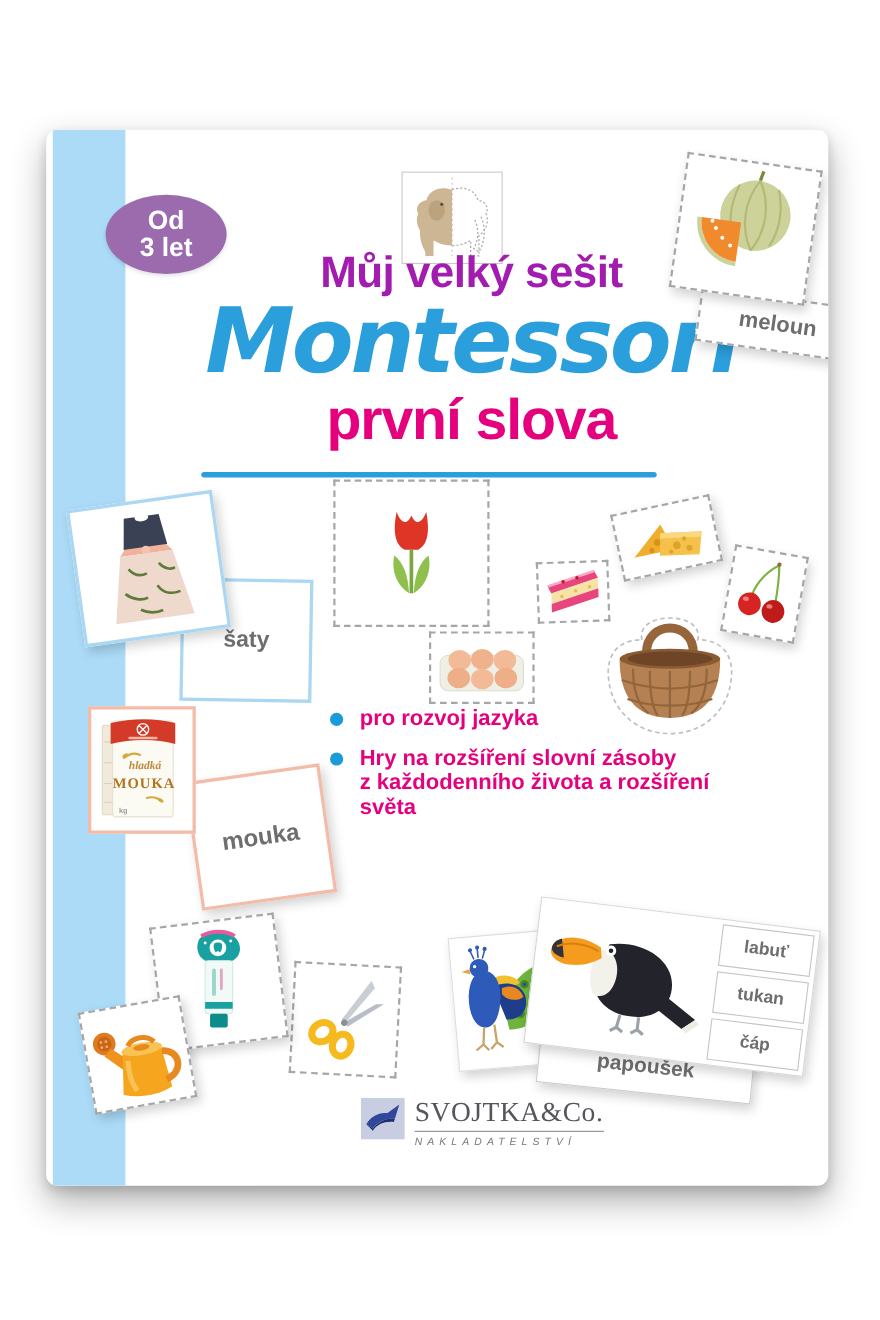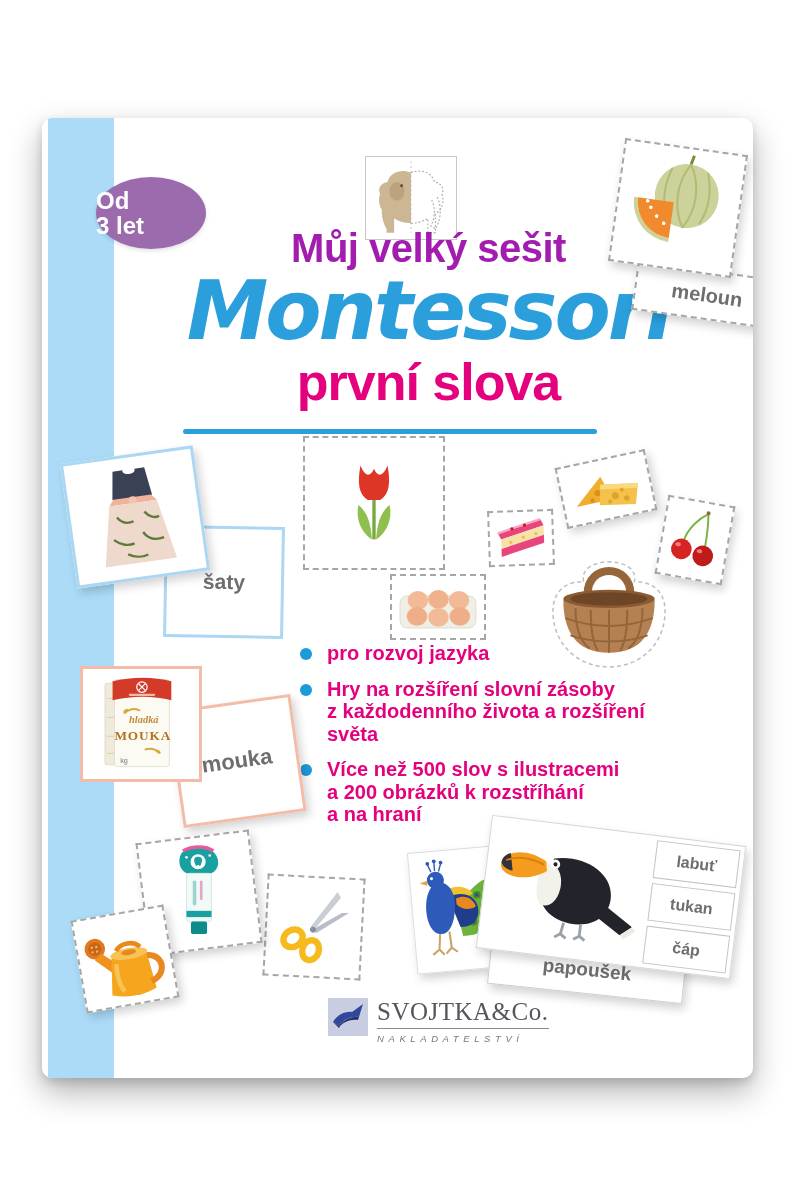--- a/index.html
+++ b/index.html
@@ -11,21 +11,21 @@
   .abs{position:absolute;}
   .card{position:absolute;background:#fff;box-sizing:border-box;}
   .dashed{border:2px dashed #A6A6A6;}
   .blue-border{border:3px solid #ABD7F2;}
   .salmon-border{border:3px solid #F2BCA8;}
   .shadowed{box-shadow:3px 5px 10px rgba(0,0,0,.18);}
   .card svg{display:block;margin:auto;}
   .center-flex{display:flex;align-items:center;justify-content:center;}
 
   .badge{position:absolute;left:54px;top:59px;width:110px;height:72px;background:#9B6BAE;border-radius:50%;
-         display:flex;flex-direction:column;align-items:flex-start;justify-content:center;color:#fff;font-weight:bold;
+         display:flex;flex-direction:column;align-items:center;justify-content:center;color:#fff;font-weight:bold;
          line-height:1.05;font-size:24px;box-shadow:0 2px 4px rgba(0,0,0,.12);}
 
   .title-wrap{position:absolute;left:70px;right:8px;top:108px;text-align:center;}
   .title-top{font-size:40px;font-weight:bold;color:#a21caf;letter-spacing:-0.5px;}
   .title-brand{font-family:"DejaVu Sans",sans-serif;font-style:italic;font-weight:bold;font-size:82px;
                color:#2B9FDC;letter-spacing:-3px;margin-top:-8px;}
   .title-bottom{font-size:52px;font-weight:bold;color:#E5007E;margin-top:-6px;letter-spacing:-1px;text-align:center;}
   .title-rule{position:absolute;left:141px;top:311px;width:414px;height:5px;background:#2B9FDC;border-radius:3px;}
 
   .label-text{font-weight:bold;color:#6E6E6E;}
@@ -208,21 +208,21 @@
               <path d="M47 66 C47 88 50 100 54 106"></path>
         <path d="M65 66 L65 108"></path>
               <path d="M83 66 C83 88 80 100 76 106"></path>
         <path d="M98 64 C98 86 92 98 84 104"></path>
         <path d="M22 74 C50 84 80 84 108 74"></path>
               <path d="M27 91 C50 99 80 99 103 91"></path>
       </g>
     </svg></span>
   </div>
 
-  <div class="card salmon-border center-flex" style="left:38px;top:548px;width:122px;height:116px;z-index:2;">
+  <div class="card salmon-border center-flex" style="left:38px;top:524px;width:98px;height:116px;z-index:2;">
     <span>
     <svg width="114" height="108" viewBox="0 0 120 114">
       <rect x="22" y="14" width="12" height="86" rx="2" fill="#EFEAD9" stroke="#E0D9C2"></rect>
       <line x1="24" y1="30" x2="32" y2="30" stroke="#D9CFB4"></line>
             <line x1="24" y1="50" x2="32" y2="50" stroke="#D9CFB4"></line>
       <line x1="24" y1="70" x2="32" y2="70" stroke="#D9CFB4"></line>
             <line x1="24" y1="88" x2="32" y2="88" stroke="#D9CFB4"></line>
       <rect x="32" y="10" width="58" height="92" rx="3" fill="#FBFAF3" stroke="#E4DFCE"></rect>
       <path d="M30 12 C50 7 74 7 92 12 L92 32 C74 27 50 27 30 32 Z" fill="#D43A28"></path>
       <circle cx="61" cy="18" r="5.5" fill="#D43A28" stroke="#fff" stroke-width="1.3"></circle>
@@ -250,28 +250,20 @@
       </div>
     </div>
     <div class="bullet-item">
       <span class="bullet-dot"></span>
       <div class="bullet-lines">
         <div>Hry na rozšíření slovní zásoby</div>
         <div>z každodenního života a rozšíření</div>
         <div>světa</div>
       </div>
     </div>
-    <div class="bullet-item">
-      <span class="bullet-dot"></span>
-      <div class="bullet-lines">
-        <div>Více než 500 slov s ilustracemi</div>
-        <div>a 200 obrázků k rozstříhání</div>
-        <div>a na hraní</div>
-      </div>
-    </div>
   </div>
 
   <div class="card dashed shadowed center-flex" style="left:100px;top:718px;width:114px;height:114px;transform:rotate(-7deg);z-index:1;">
     <span>
     <svg width="100" height="104" viewBox="0 0 112 112">
       <g transform="rotate(7 56 56)">
         <path d="M36 12 C44 2 66 2 74 12 C80 20 78 30 70 34 L42 34 C34 30 32 20 36 12 Z" fill="#19A0A0"></path>
         <path d="M38 9 C48 3 64 3 72 9" stroke="#E55C9C" stroke-width="4" fill="none"></path>
         <circle cx="55" cy="21" r="8.5" fill="#fff"></circle>
         <path d="M51 17 C53 15 57 15 59 17 C60 20 59 23 57 26 C56 24 54 24 53 26 C51 23 50 20 51 17 Z" fill="#19A0A0"></path>

